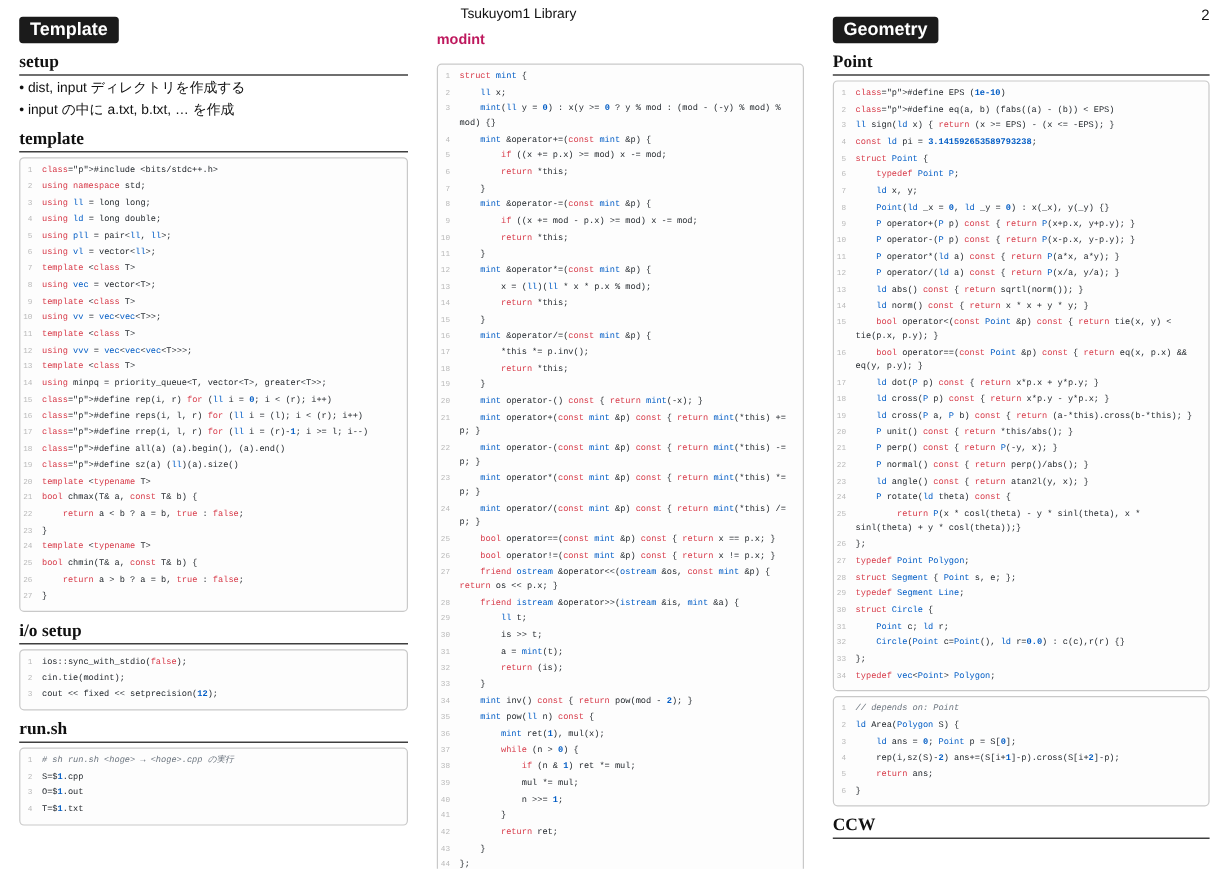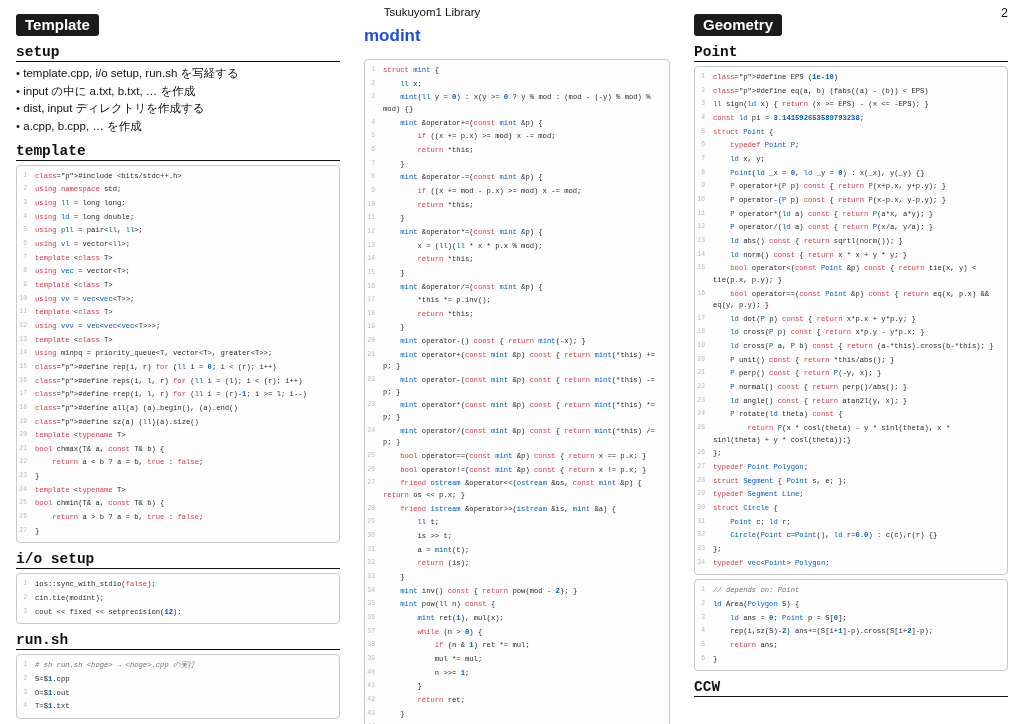--- a/index.html
+++ b/index.html
@@ -33,21 +33,21 @@
   .section-tag {
     display:inline-block;
     background:#1b1b1b; color:#fff;
     font-family:"Liberation Sans", sans-serif;
     font-size:15px; font-weight:bold;
     padding:2px 9px 3px 9px;
     border-radius:3px;
     margin-bottom:6px;
   }
   h2.sub {
-    font-family:Liberation Mono, monospace;
+    font-family:Liberation Serif, serif;
     font-size:14.5px; font-weight:bold;
     margin:8px 0 2px 0; padding:0 0 1px 0;
     border-bottom:1px solid #111;
     display:block;
   }
   h2.sub.first { margin-top:2px; }
   .bullets {
     font-size:11.5px; line-height:1.45;
     margin:3px 0 6px 0; padding:0;
     font-family:"Liberation Sans", sans-serif;
@@ -91,24 +91,22 @@
 <div class="page-header">Tsukuyom1 Library</div>
 <div class="page-number">2</div>
 
 <div class="columns">
 
   <div class="col col-1">
     <div class="section-tag">Template</div>
 
     <h2 class="sub first">setup</h2>
     <ul class="bullets">
-      <li>template.cpp, i/o setup, run.sh を写経する</li>
+      <li>dist, input ディレクトリを作成する</li>
       <li>input の中に a.txt, b.txt, … を作成</li>
-      <li>dist, input ディレクトリを作成する</li>
-      <li>a.cpp, b.cpp, … を作成</li>
     </ul>
 
     <h2 class="sub">template</h2>
     <div class="code-box">
       <table class="code">
           <tbody>
             <tr>
               <td class="ln">1</td>
               <td class="src"><span <span="" class="k">class</span>="p"&gt;#include &lt;bits/stdc++.h&gt;</td>
             </tr>
@@ -259,21 +257,21 @@
             <tr>
               <td class="ln">4</td>
               <td class="src">T=$<span class="n">1</span>.txt</td>
             </tr>
           </tbody>
         </table>
     </div>
   </div>
 
   <div class="col col-2">
-    <div class="section-tag" style="background:none;color:#1d4ed8;padding-left:0;font-size:17px;margin-top:10px;">modint</div>
+    <div class="section-tag" style="background:none;color:#be185d;padding-left:0;font-size:12px;margin-top:10px;">modint</div>
     <div class="code-box">
       <table class="code">
           <tbody>
             <tr>
               <td class="ln">1</td>
               <td class="src"><span class="k">struct</span> <span class="t">mint</span> {</td>
             </tr>
             <tr>
               <td class="ln">2</td>
               <td class="src">    <span class="t">ll</span> x;</td>

